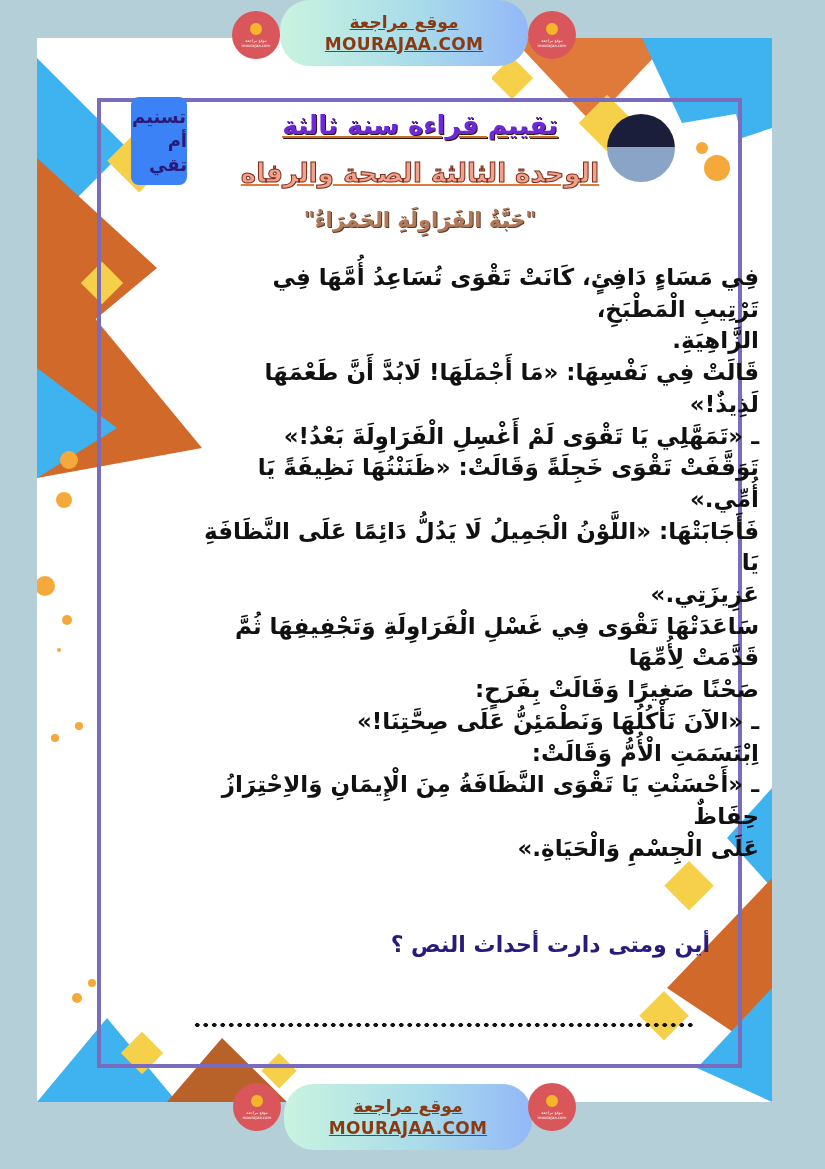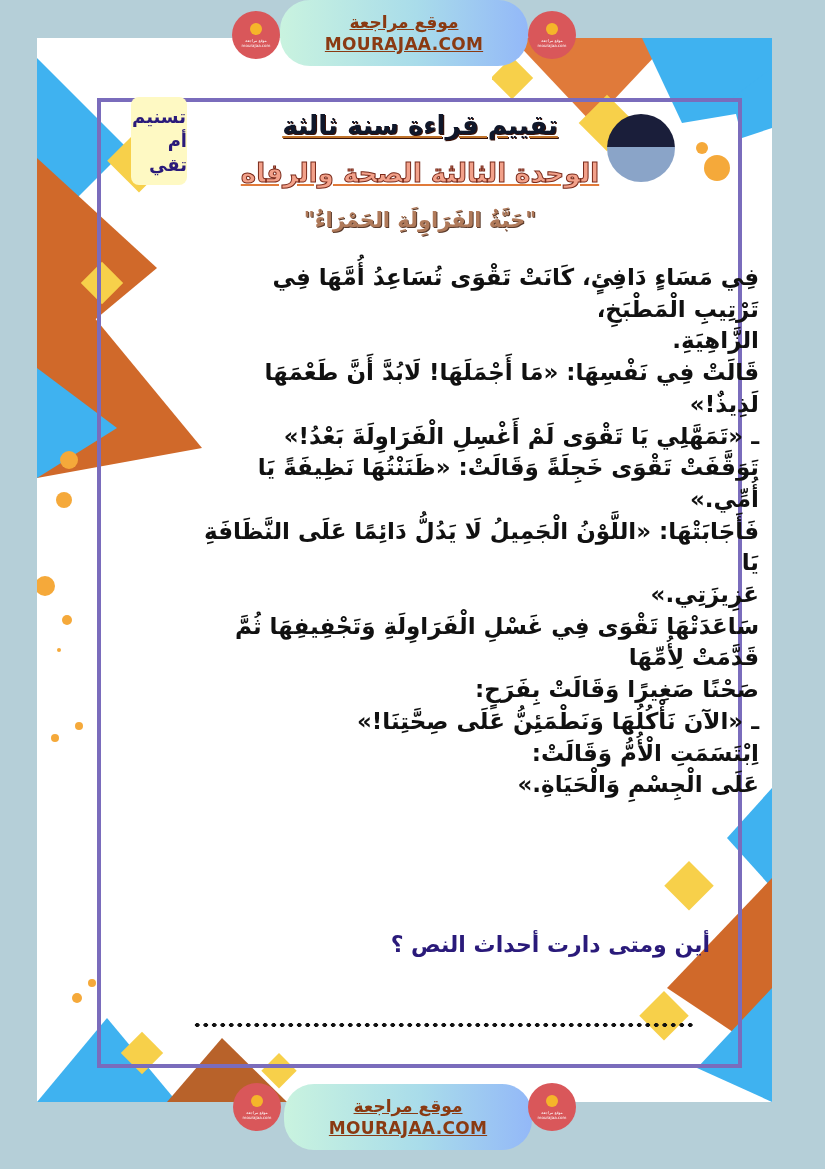--- a/index.html
+++ b/index.html
@@ -27,31 +27,31 @@
   .banner .ar { font-family:"DejaVu Sans", sans-serif; font-size:17px; font-weight:bold; line-height:22px; direction:rtl; }
   .banner .en { font-family:"DejaVu Sans", sans-serif; font-size:17px; font-weight:bold; line-height:22px; letter-spacing:0.3px; }
   .badge {
     position:absolute; width:48px; height:48px; border-radius:50%;
     background:#d9575a; display:flex; flex-direction:column; align-items:center; justify-content:center;
   }
   .badge .dot { width:12px; height:12px; border-radius:50%; background:#f5b52a; margin-bottom:3px; }
   .badge .tiny { font-size:4px; color:#fff; line-height:5px; }
   .author {
     position:absolute; left:131px; top:97px; width:56px; height:88px;
-    background:#fef9c3; border-radius:8px;
+    background:#3b82f6; border-radius:8px;
     display:flex; flex-direction:column; align-items:center; justify-content:center;
     color:#2a1a7a; font-weight:bold; font-size:18px; line-height:24px; direction:rtl;
   }
   .avatar {
     position:absolute; left:607px; top:114px; width:68px; height:68px; border-radius:50%;
     overflow:hidden; background:linear-gradient(180deg,#1a1e3a 0 48%,#8aa4c8 48% 100%);
   }
   .title1 {
     position:absolute; left:200px; top:110px; width:440px; text-align:center;
-    font-size:26px; font-weight:bold; color:#0f172a; direction:rtl;
+    font-size:26px; font-weight:bold; color:#6d28d9; direction:rtl;
     text-decoration:underline; text-decoration-color:#c0732a;
     text-shadow:1px 1px 0 #3a1208;
   }
   .title2 {
     position:absolute; left:200px; top:158px; width:440px; text-align:center;
     font-size:26px; font-weight:bold; color:#f2a18a; direction:rtl;
     text-decoration:underline; text-decoration-color:#e07a3a;
     -webkit-text-stroke:1px #7a2a1a;
   }
   .title3 {
@@ -155,20 +155,21 @@
   <p>الزَّاهِيَةِ.</p>
   <p>قَالَتْ فِي نَفْسِهَا: «مَا أَجْمَلَهَا! لَابُدَّ أَنَّ طَعْمَهَا لَذِيذٌ!»</p>
   <p>ـ «تَمَهَّلِي يَا تَقْوَى لَمْ أَغْسِلِ الْفَرَاوِلَةَ بَعْدُ!»</p>
   <p>تَوَقَّفَتْ تَقْوَى خَجِلَةً وَقَالَتْ: «ظَنَنْتُهَا نَظِيفَةً يَا أُمِّي.»</p>
   <p>فَأَجَابَتْهَا: «اللَّوْنُ الْجَمِيلُ لَا يَدُلُّ دَائِمًا عَلَى النَّظَافَةِ يَا</p>
   <p>عَزِيزَتِي.»</p>
   <p>سَاعَدَتْهَا تَقْوَى فِي غَسْلِ الْفَرَاوِلَةِ وَتَجْفِيفِهَا ثُمَّ قَدَّمَتْ لِأُمِّهَا</p>
   <p>صَحْنًا صَغِيرًا وَقَالَتْ بِفَرَحٍ:</p>
   <p>ـ «الآنَ نَأْكُلُهَا وَنَطْمَئِنُّ عَلَى صِحَّتِنَا!»</p>
   <p>اِبْتَسَمَتِ الْأُمُّ وَقَالَتْ:</p>
+  <p>ـ «أَحْسَنْتِ يَا تَقْوَى النَّظَافَةُ مِنَ الْإِيمَانِ وَالاِحْتِرَازُ حِفَاظٌ</p>
   <p>عَلَى الْجِسْمِ وَالْحَيَاةِ.»</p>
 </div>
 
 <div class="question">أين ومتى دارت أحداث النص ؟</div>
 <div class="answer-line"></div>
 
 <div class="badge" style="left:233px;top:1083px">
   <div class="dot"></div>
   <div class="tiny">موقع مراجعة</div>
   <div class="tiny">mourajaa.com</div>

